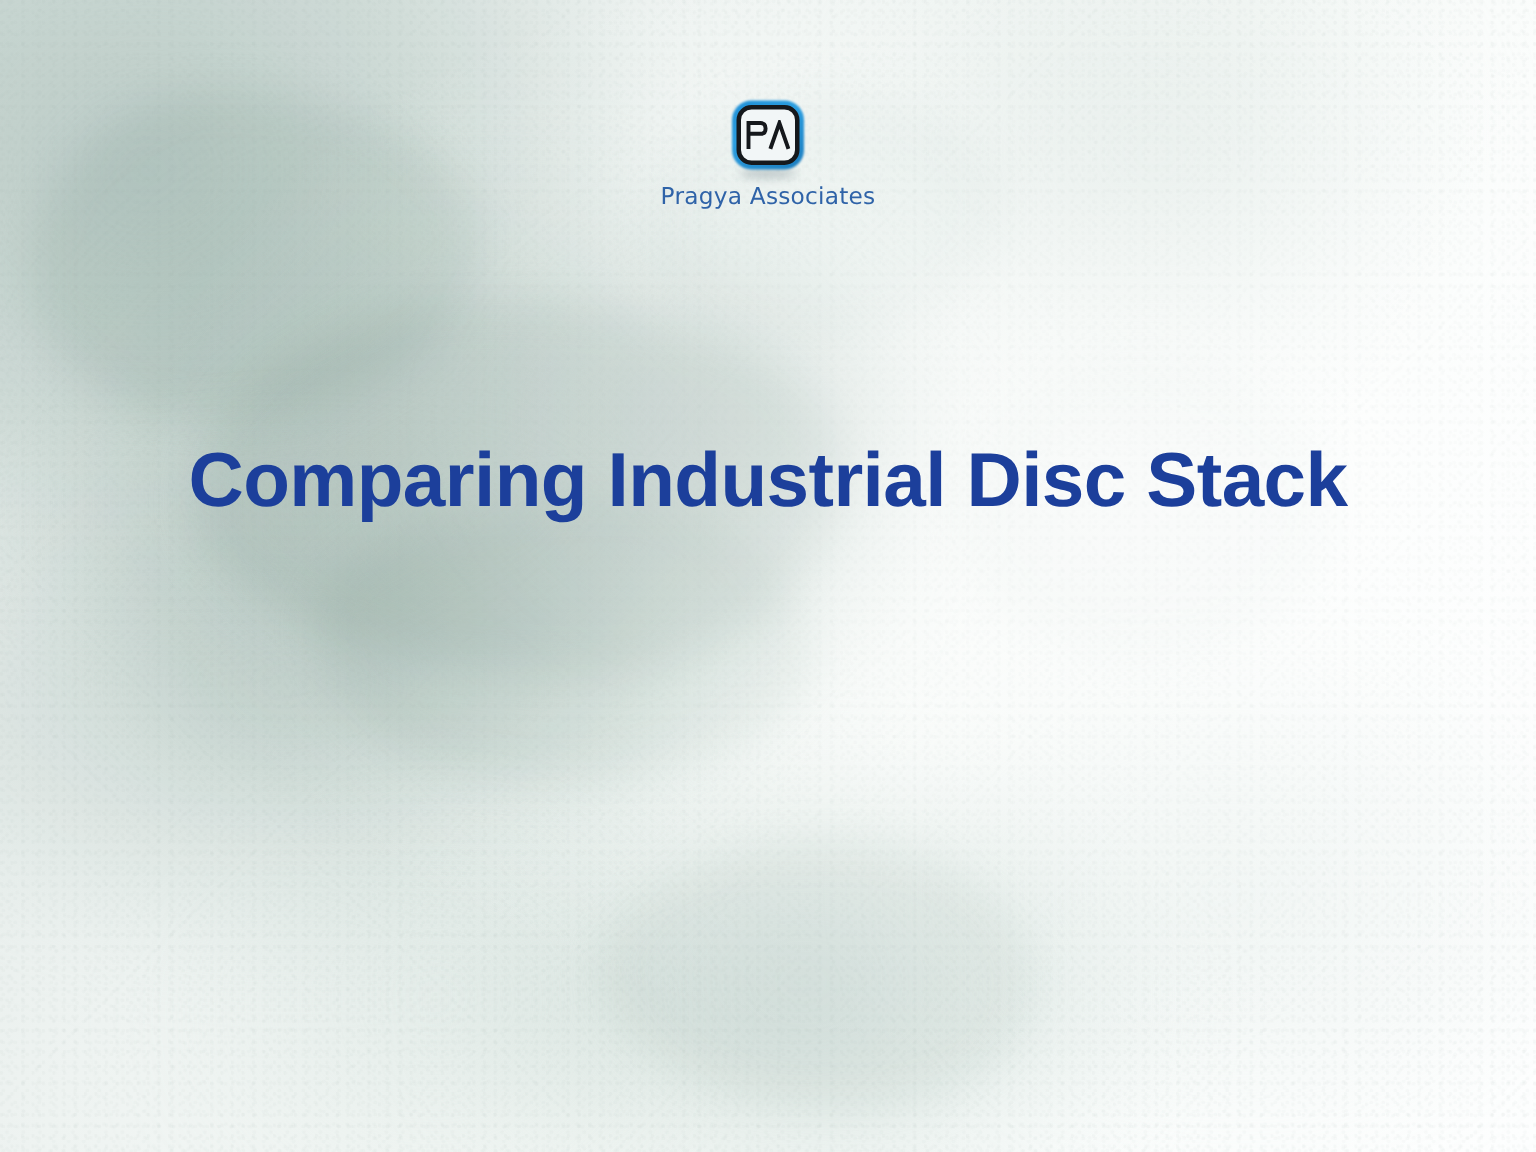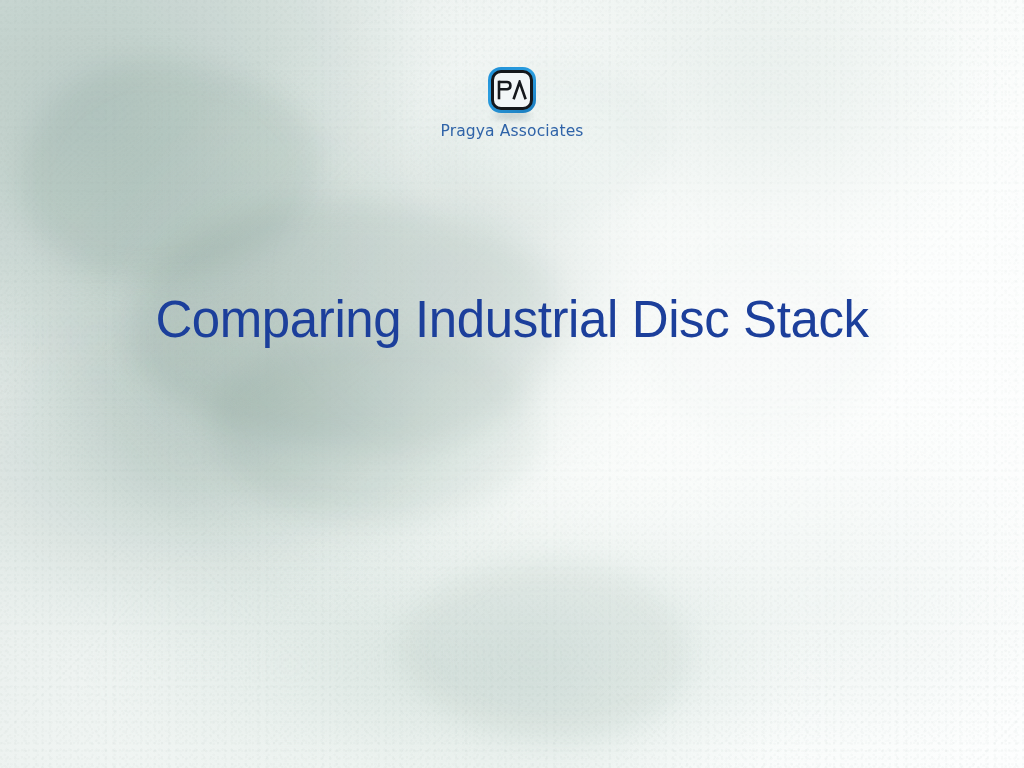--- a/index.html
+++ b/index.html
@@ -167,21 +167,21 @@
     left:0; right:0;
     top:282px;
     z-index:5;
     text-align:center;
     padding:0 40px;
   }
   .headline-line {
     display:block;
     font-family:"Liberation Sans", sans-serif;
     font-size:51px;
-    font-weight:400;
+    font-weight:700;
     line-height:76px;
     letter-spacing:-.4px;
     color:#1c3f9b;
     white-space:nowrap;
   }
 </style>
 </head>
 <body>
 
 <div class="banner">

